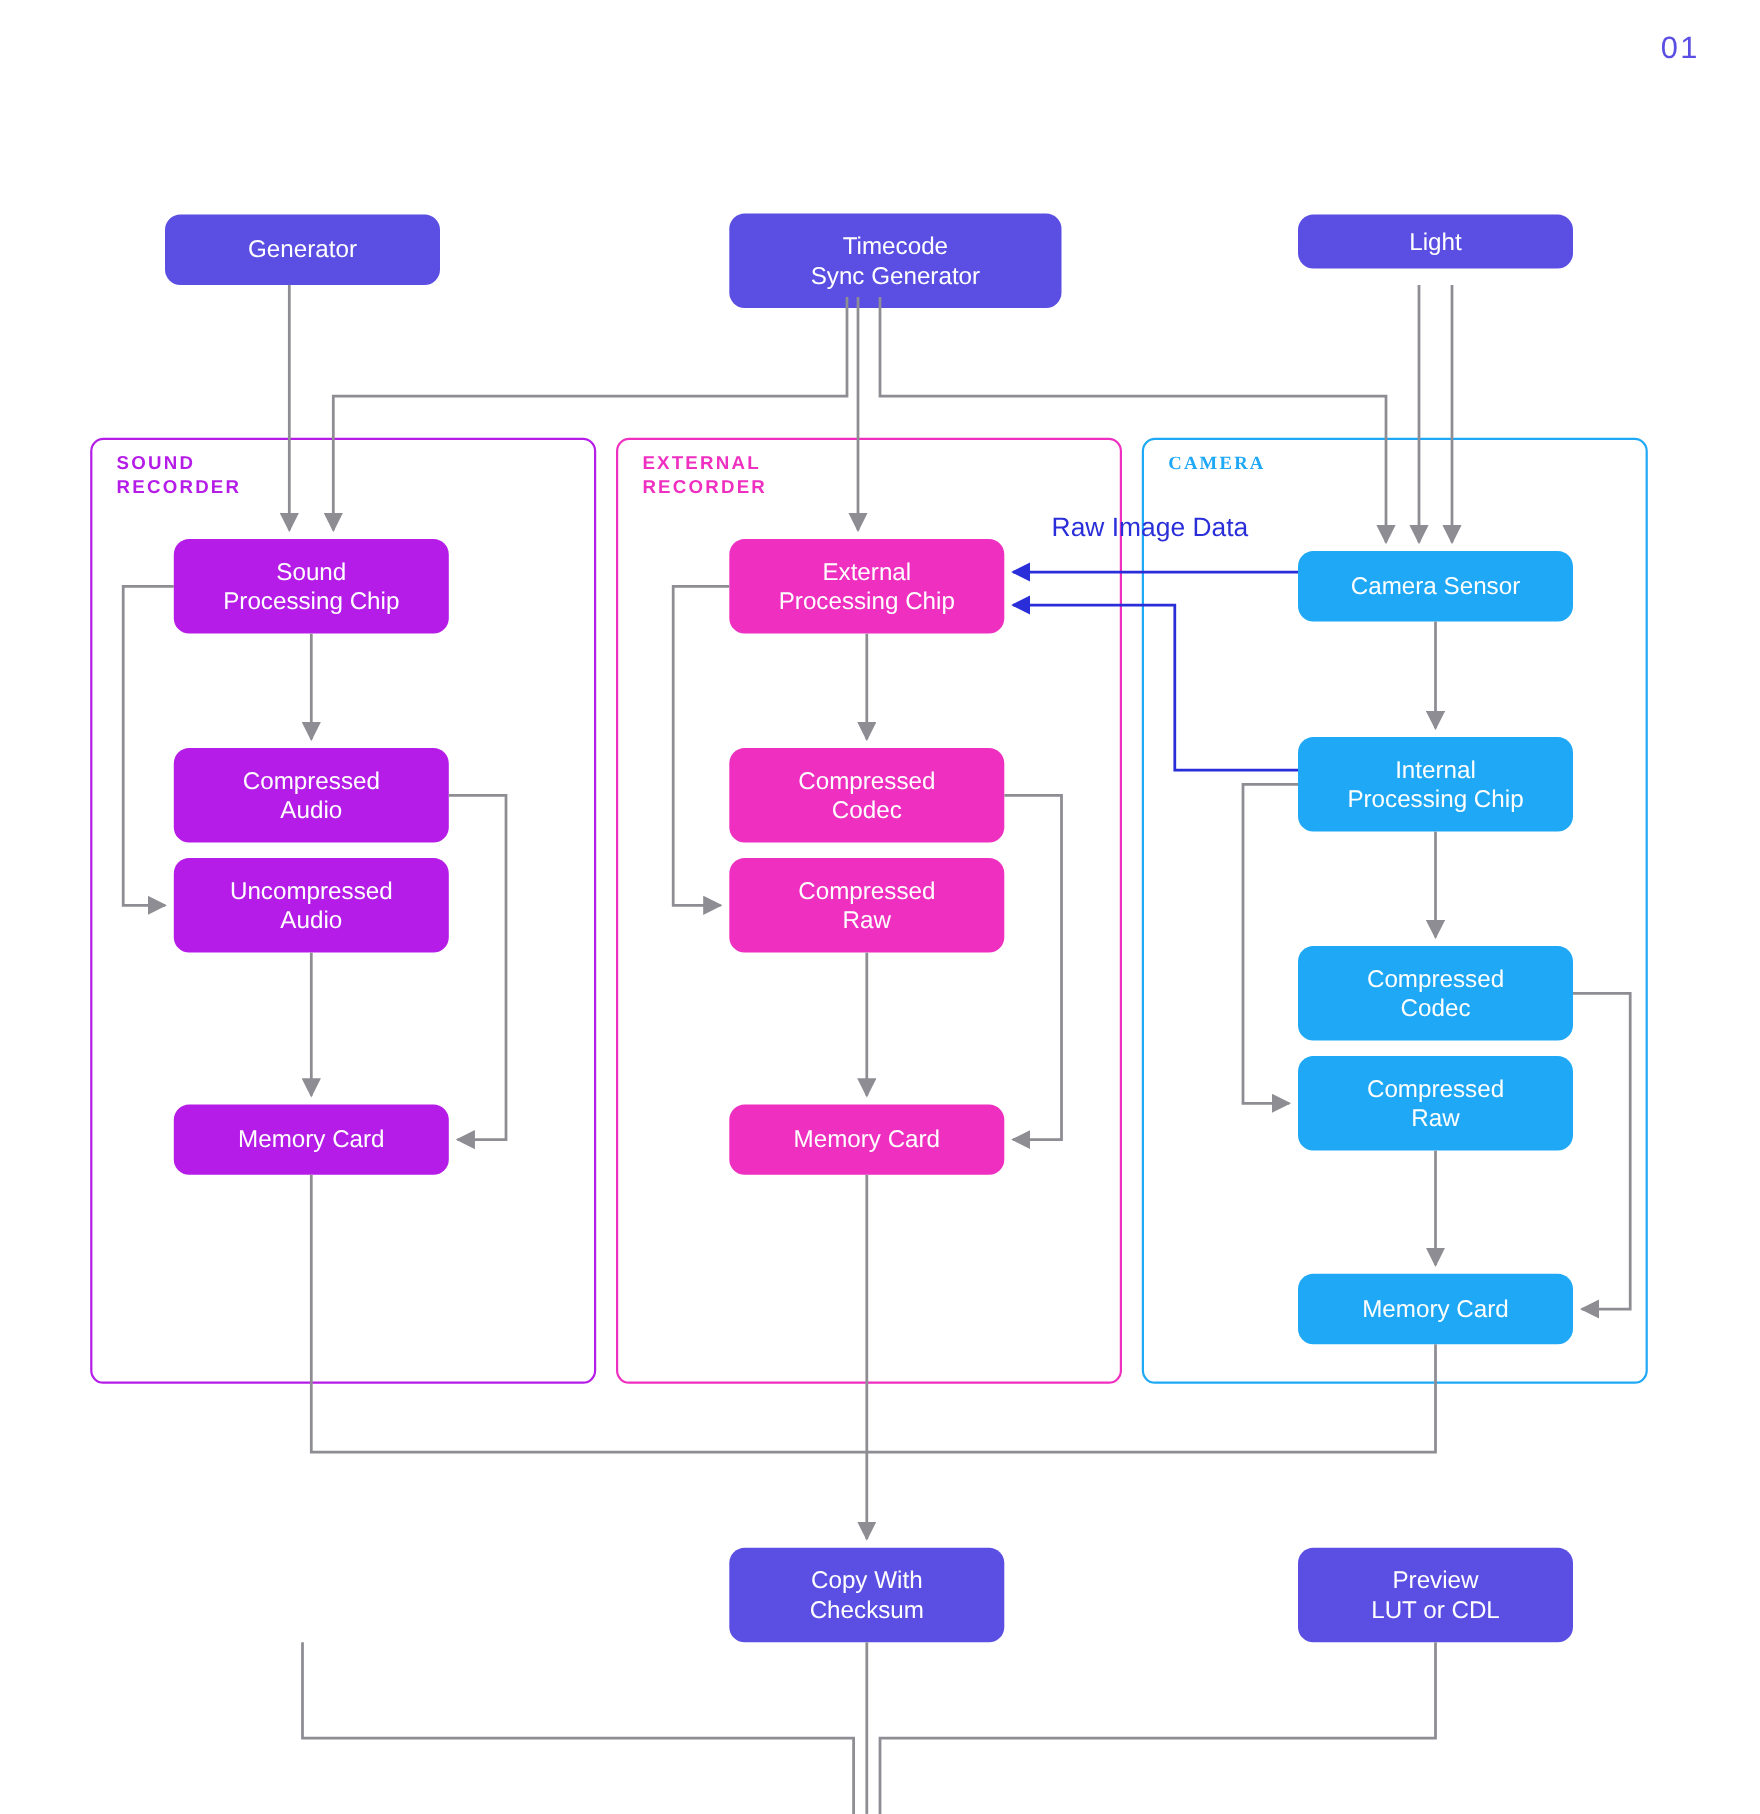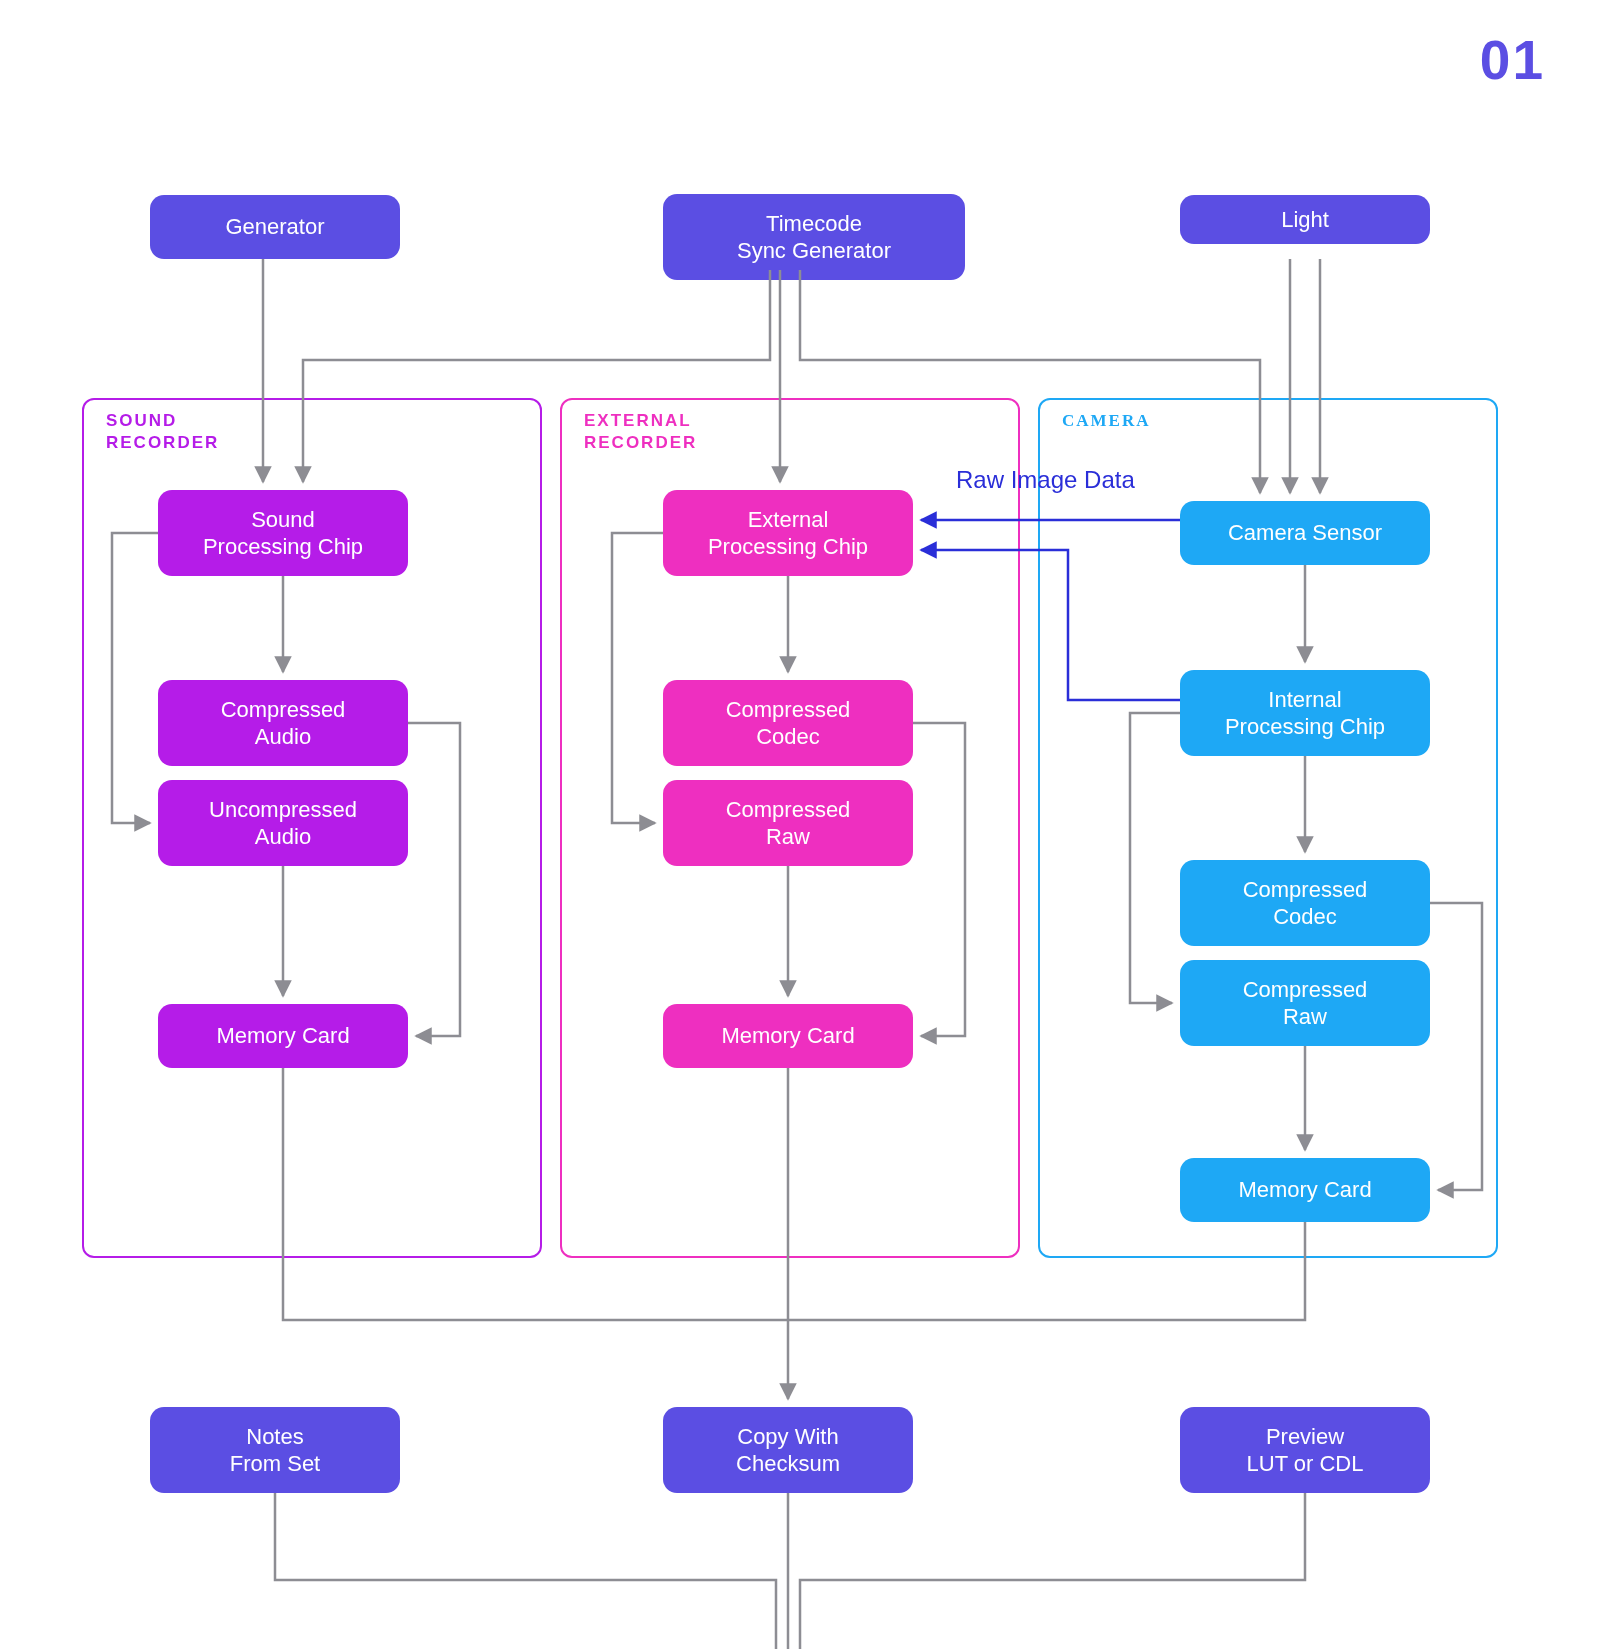--- a/index.html
+++ b/index.html
@@ -21,22 +21,22 @@
     top: 28px;
     font-size: 42px;
     font-weight: 700;
     color: #111;
     letter-spacing: -0.5px;
   }
   .page-num {
     position: absolute;
     right: 55px;
     top: 28px;
-    font-size: 55px;
-    font-weight: 700;
+    font-size: 28px;
+    font-weight: 400;
     color: #5b4ee3;
     letter-spacing: 2px;
   }
   .node {
     position: absolute;
     border-radius: 14px;
     color: #fff;
     display: flex;
     align-items: center;
     justify-content: center;
@@ -124,21 +124,20 @@
   <div class="node magenta" style="left:663px; top:1004px; width:250px; height:64px;">Memory Card</div>
 
   <div class="node cyan" style="left:1180px; top:501px; width:250px; height:64px;text-align:right;">Camera Sensor</div>
   <div class="node cyan" style="left:1180px; top:670px; width:250px; height:86px;">Internal<br>Processing Chip</div>
   <div class="node cyan" style="left:1180px; top:860px; width:250px; height:86px;">Compressed<br>Codec</div>
   <div class="node cyan" style="left:1180px; top:960px; width:250px; height:86px;">Compressed<br>Raw</div>
   <div class="node cyan" style="left:1180px; top:1158px; width:250px; height:64px;">Memory Card</div>
 
   <div class="annot" style="left:920px; top:466px;">Raw Image Data</div>
 
-  <div class="node indigo" style="left:150px; top:1407px; width:250px; height:86px;">Notes<br>From Set</div>
   <div class="node indigo" style="left:663px; top:1407px; width:250px; height:86px;">Copy With<br>Checksum</div>
   <div class="node indigo" style="left:1180px; top:1407px; width:250px; height:86px;">Preview<br>LUT or CDL</div>
 
   <svg class="arrows">
     <defs>
       <marker id="ah-gray" viewBox="0 0 10 10" refX="9" refY="5" markerWidth="7" markerHeight="7" orient="auto-start-reverse">
         <path d="M 0 0 L 10 5 L 0 10 z" fill="#8d8d93"></path>
       </marker>
       <marker id="ah-blue" viewBox="0 0 10 10" refX="9" refY="5" markerWidth="7" markerHeight="7" orient="auto-start-reverse">
         <path d="M 0 0 L 10 5 L 0 10 z" fill="#2a2ed8"></path>

